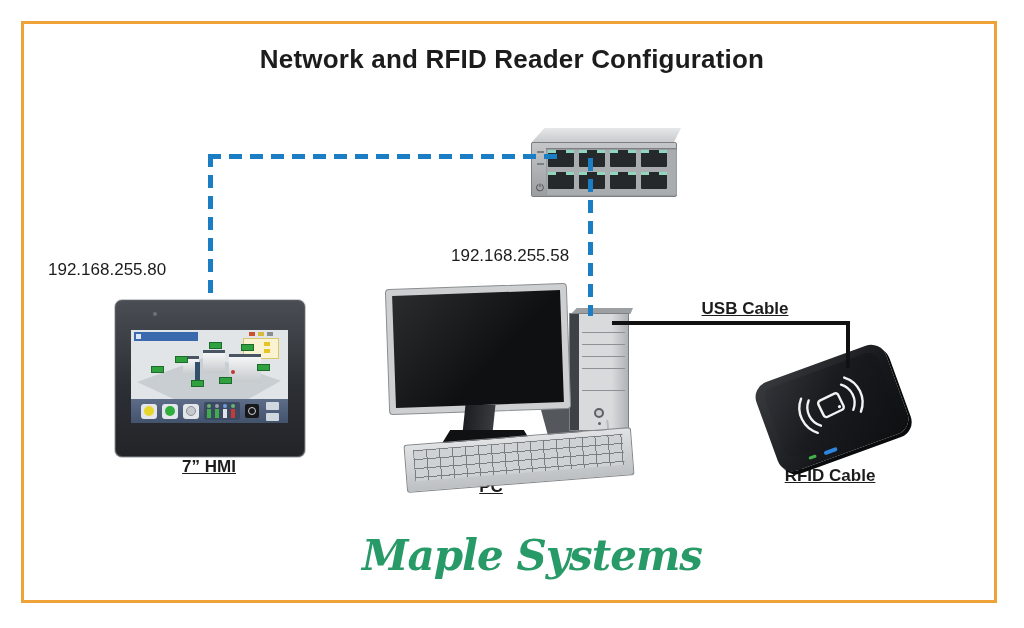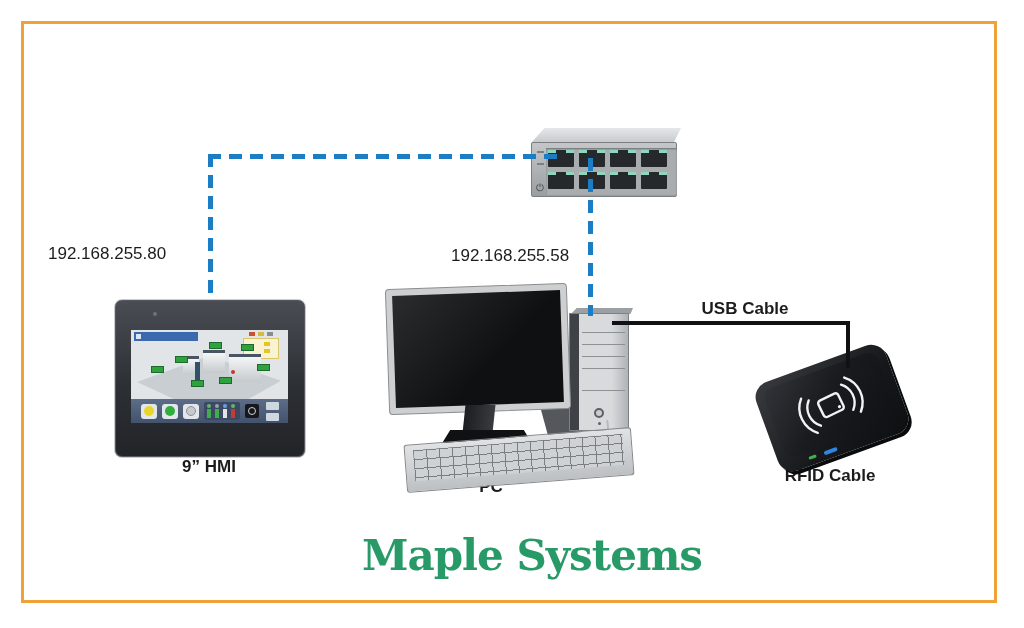--- a/index.html
+++ b/index.html
@@ -30,23 +30,23 @@
   .ports{position:absolute;left:14px;top:5px;width:127px;height:43px;padding:2px;
          background:#aaadaf;box-shadow:inset 0 1px 2px #6f7275;
          display:grid;grid-template-rows:repeat(2,17px);grid-template-columns:repeat(4,26px);
          gap:5px 5px;}
   .port{position:relative;width:26px;height:17px;background:#26292b;border-radius:1px;}
   .port .pt{position:absolute;top:0;left:0;right:0;height:3px;background:#8fd6bd;}
   .port .pn{position:absolute;top:0;left:8px;width:10px;height:5px;background:#26292b;}
 
   
   .ip{position:absolute;font-size:17px;font-weight:500;}
-  .ip-hmi{left:48px;top:244px;}
+  .ip-hmi{left:48px;top:260px;}
   .ip-pc{left:451px;top:246px;}
-  .lbl{position:absolute;font-size:17px;font-weight:700;text-align:center;}
+  .lbl{position:absolute;font-size:17px;font-weight:700;text-align:center;text-decoration:underline;}
   .lbl-hmi{left:114px;top:457px;width:190px;}
   .lbl-pc{left:436px;top:477px;width:110px;}
   .lbl-usb{left:660px;top:299px;width:170px;}
   .lbl-rfid{left:757px;top:466px;width:146px;}
 
   
   .hmi{position:absolute;left:114px;top:299px;width:190px;height:157px;z-index:5;
        background:linear-gradient(180deg,#4a4e54,#2c2f34 55%,#222428);
        border:1px solid #c9cbcd;border-radius:8px;box-shadow:inset 0 0 0 1px #55585e;}
   .hmi-dot{position:absolute;left:38px;top:12px;width:4px;height:4px;border-radius:50%;background:#6e7175;}
@@ -122,29 +122,30 @@
         box-shadow:2px 4px 0 0 #0a0b0c;}
   .rfid-face{position:absolute;left:9px;right:9px;top:7px;bottom:14px;border-radius:10px;
              background:linear-gradient(135deg,#323338,#1a1b1f 45%,#101114);}
   .rfid-face svg{position:absolute;left:50%;top:50%;transform:translate(-50%,-50%) rotate(-6deg);}
   .led{position:absolute;border-radius:2px;}
   .led.green{left:30px;bottom:6px;width:8px;height:3px;background:#43b14b;}
   .led.blue{left:46px;bottom:5px;width:14px;height:4px;background:#2f86e0;}
 
   
   .logo{position:absolute;left:0;right:0;top:531px;text-align:center;
-        font-family:"DejaVu Serif",serif;font-weight:700;
+        font-family:"DejaVu Serif",serif;font-style:italic;font-weight:700;
         font-size:42px;letter-spacing:-1px;color:var(--green,#279a67);padding-left:40px;}
 </style>
 </head>
 <body>
 
 <div class="stage" style="--orange: #efa238; --blue: #1b7ec5; --cable: #111111; --green: #279a67; --ink: #1c1c1c;">
   <div class="frame"></div>
 
+  <div class="title">Network and RFID Reader Configuration</div>
 
   <div class="switch-top"></div>
   <div class="switch-body">
     <i class="sw-led" style="top:8px"></i>
     <i class="sw-led" style="top:20px"></i>
     <span class="sw-pwr">⏻</span>
     <div class="ports">
         <div class="port">
           <i class="pt"></i>
           <i class="pn"></i>
@@ -236,21 +237,21 @@
         <span class="fan">
             <i></i>
           </span>
         <span class="rbtns">
             <i></i>
             <i></i>
           </span>
       </div>
     </div>
   </div>
-  <div class="lbl lbl-hmi">9” HMI</div>
+  <div class="lbl lbl-hmi">7” HMI</div>
 
   <div class="wedge"></div>
   <div class="tower-top"></div>
   <div class="tower">
     <div class="tower-side"></div>
     <div class="bays"></div>
     <div class="bay-line"></div>
     <div class="pwr-btn"></div>
     <div class="pwr-dot"></div>
   </div>

